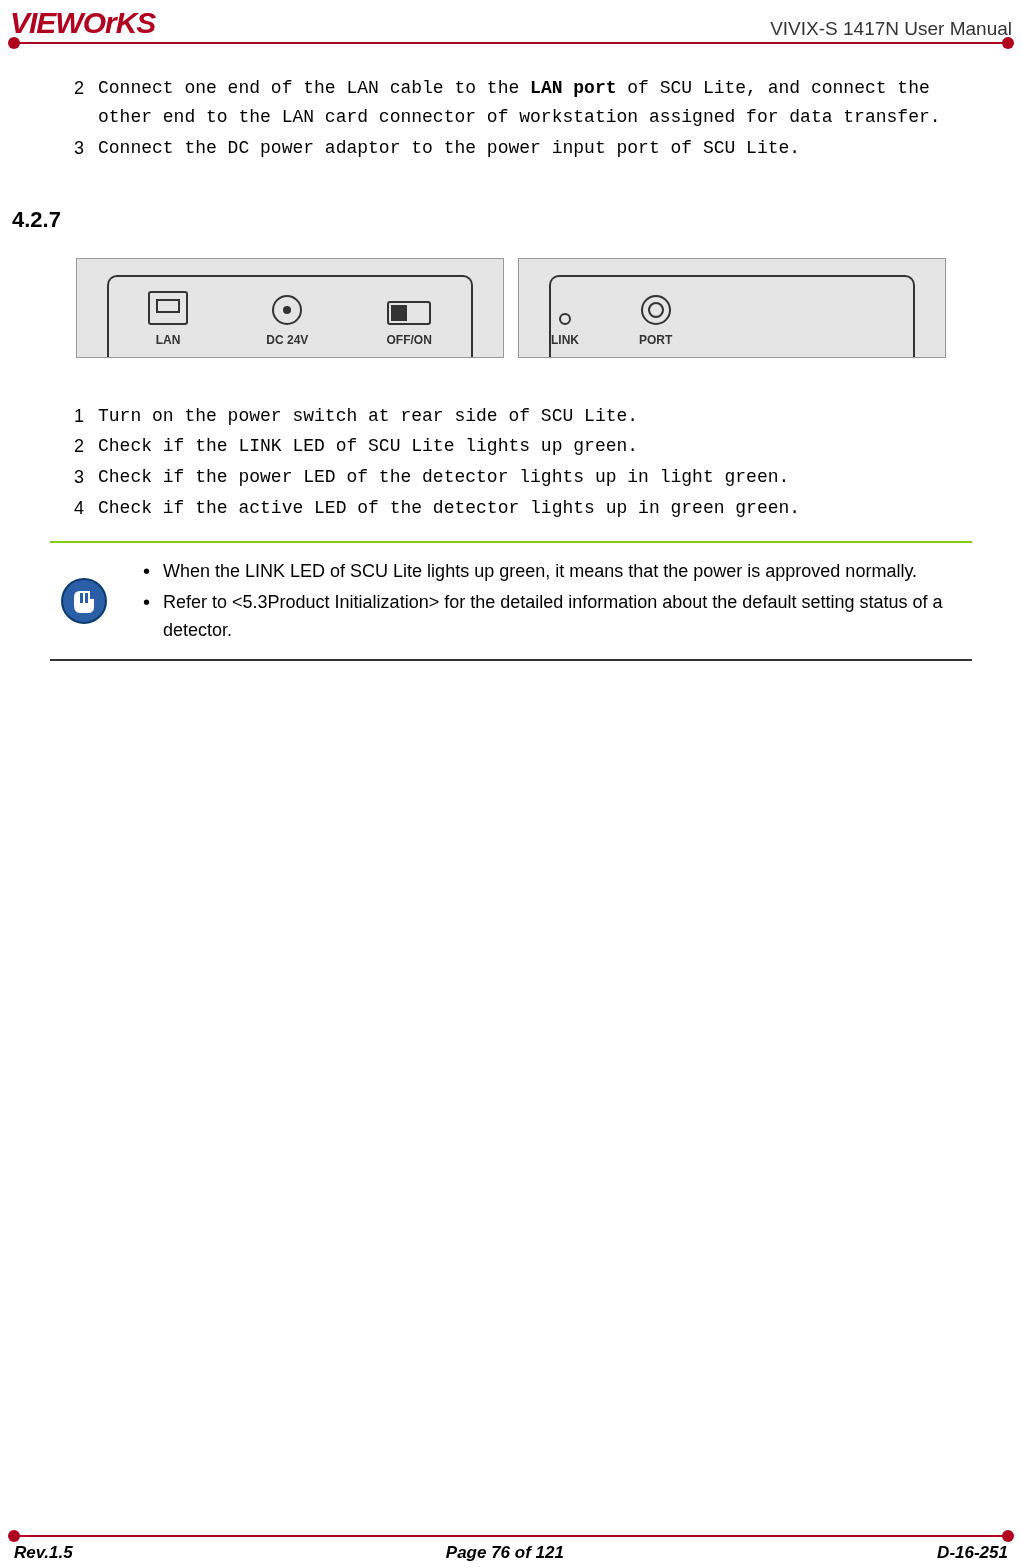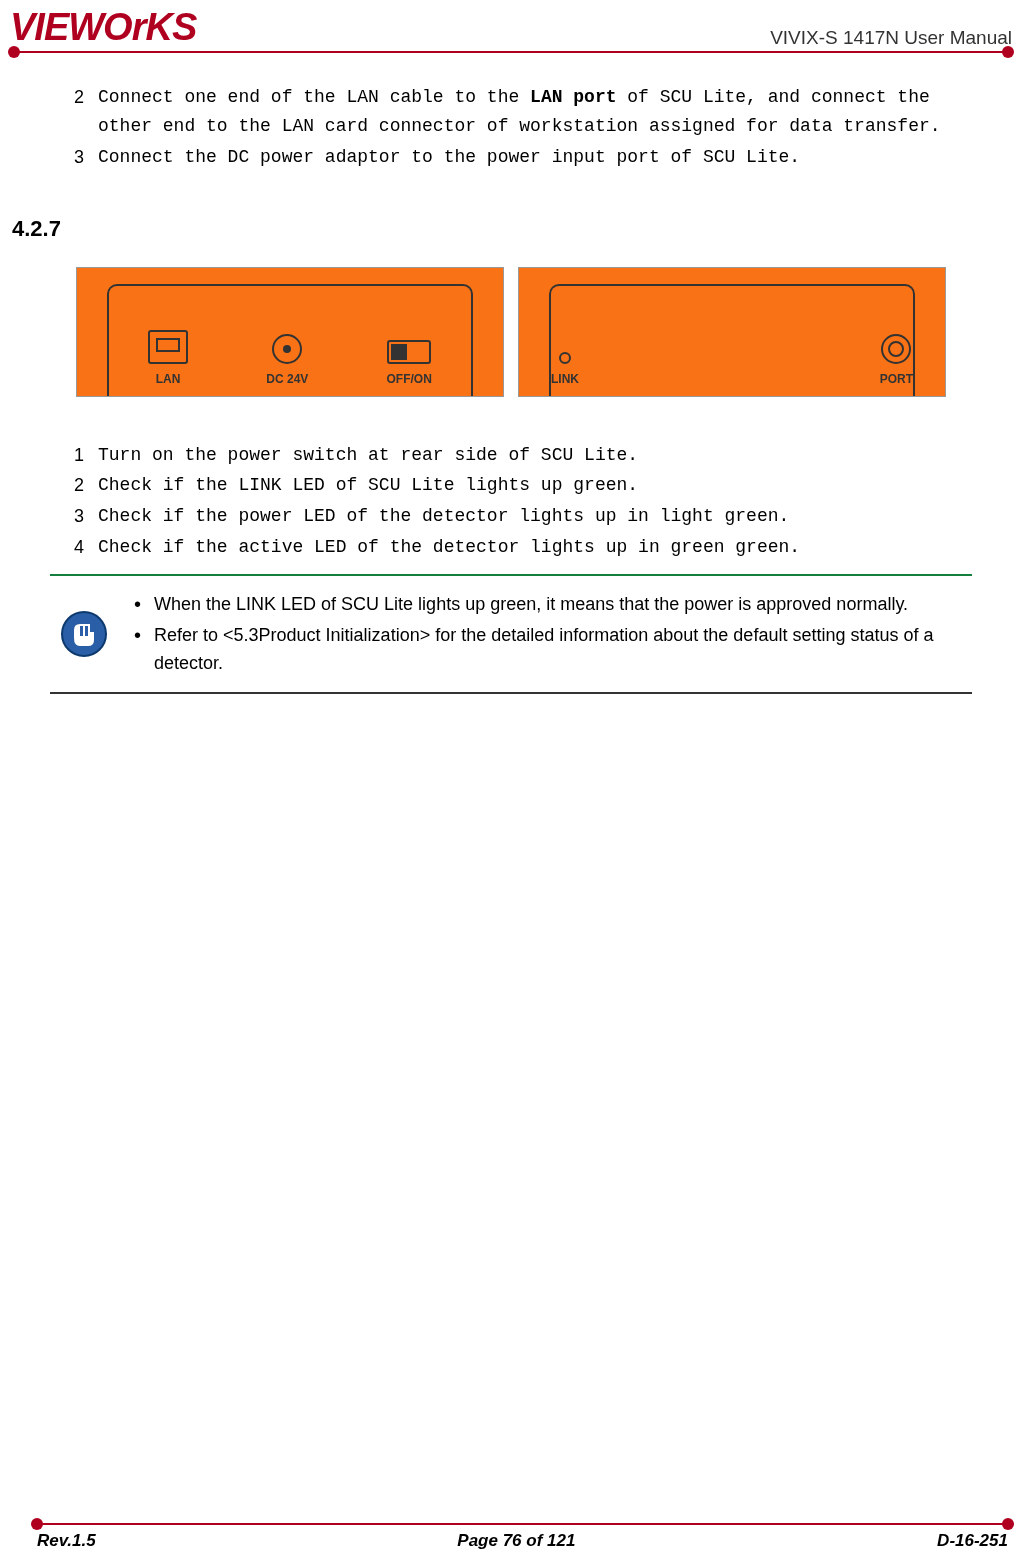--- a/index.html
+++ b/index.html
@@ -13,21 +13,21 @@
     }
     .header {
       display: flex;
       justify-content: space-between;
       align-items: flex-end;
       padding: 6px 10px 2px 10px;
     }
     .logo {
       font-family: Arial, sans-serif;
       font-weight: 900;
-      font-size: 38px;
+      font-size: 30px;
       letter-spacing: -1px;
       color: #b00020;
       font-style: italic;
     }
     .doc-title {
       font-size: 19px;
       color: #333;
       font-family: "Segoe UI", sans-serif;
     }
     .hr-top {
@@ -69,23 +69,23 @@
       margin-left: -38px;
     }
     .diagram-row {
       display: flex;
       gap: 14px;
       margin: 0 26px 44px 26px;
     }
     .diagram {
       flex: 1 1 50%;
       border: 1px solid #999;
-      height: 130px;
-      position: relative;
-      background: #f97316;
+      height: 100px;
+      position: relative;
+      background: #e5e5e5;
     }
     .device-box {
       position: absolute;
       left: 30px; right: 30px; top: 16px; bottom: 0;
       border: 2px solid #333;
       border-bottom: none;
       border-radius: 10px 10px 0 0;
       display: flex;
       align-items: flex-end;
       justify-content: space-around;
@@ -151,27 +151,27 @@
       position: relative;
     }
     .port-conn::before {
       content: "";
       position: absolute;
       left: 5px; top: 5px; right: 5px; bottom: 5px;
       border: 2px solid #333;
       border-radius: 50%;
     }
     .note-table {
-      border-top: 2px solid #15803d;
+      border-top: 2px solid #84cc16;
       border-bottom: 2px solid #333;
-      margin-top: 12px;
+      margin-top: 18px;
       display: flex;
       align-items: center;
       padding: 12px 4px;
-      gap: 20px;
+      gap: 29px;
     }
     .note-icon {
       flex: 0 0 60px;
       display: flex;
       justify-content: center;
     }
     .note-icon-svg {
       width: 48px; height: 48px;
     }
     .note-text { flex: 1 1 auto; }
@@ -184,21 +184,21 @@
     .note-text li::before {
       content: "•";
       position: absolute;
       left: 0;
       font-size: 20px;
       line-height: 1;
       top: 4px;
     }
     .footer {
       position: absolute;
-      left: 10px; right: 10px; bottom: 16px; margin-left: 23px;
+      left: 10px; right: 10px; bottom: 4px;
     }
     .footer .hr-bot {
       height: 2px;
       background: #b00020;
       position: relative;
       margin-bottom: 6px;
     }
     .footer .dot-l, .footer .dot-r {
       position: absolute;
       top: -5px;
@@ -260,21 +260,21 @@
           <div class="port-dc"></div>
           <span>DC 24V</span>
         </div>
         <div class="port-group">
           <div class="port-switch"></div>
           <span>OFF/ON</span>
         </div>
       </div>
     </div>
     <div class="diagram">
-      <div class="device-box" style="justify-content:space-between; ">
+      <div class="device-box" style="justify-content:flex-start; gap:60px;">
         <div class="port-group">
           <div class="port-led"></div>
           <span>LINK</span>
         </div>
         <div class="port-group">
           <div class="port-conn"></div>
           <span>PORT</span>
         </div>
       </div>
     </div>

